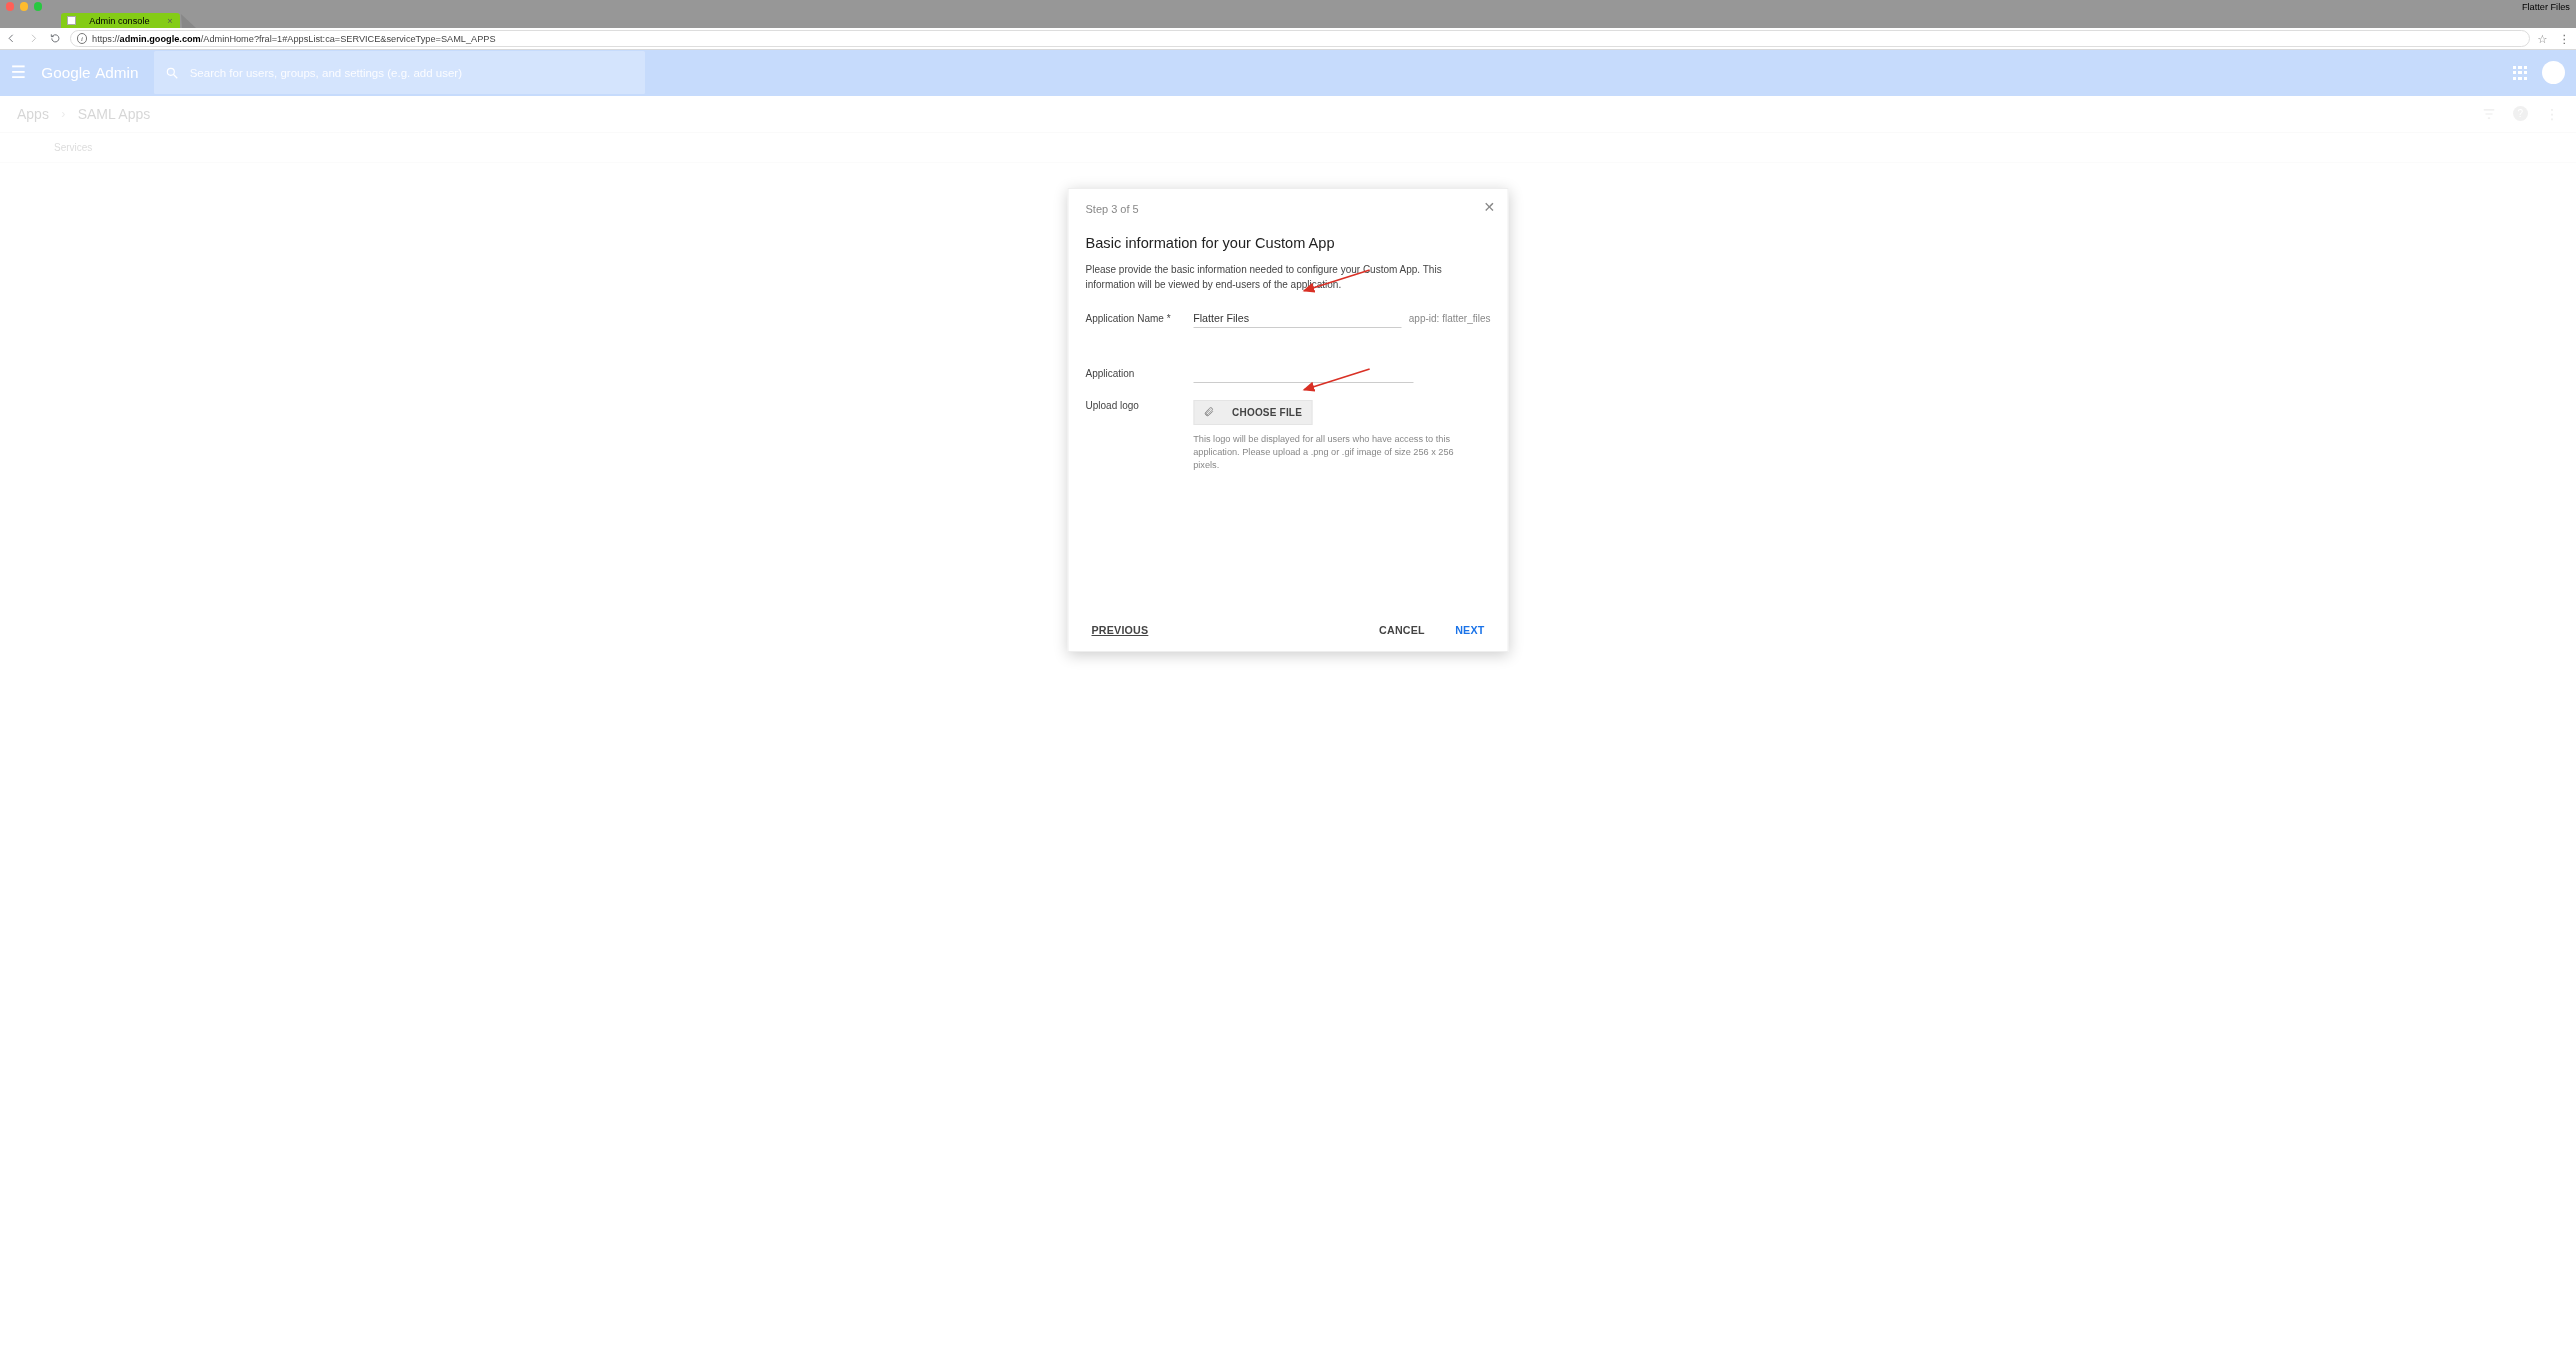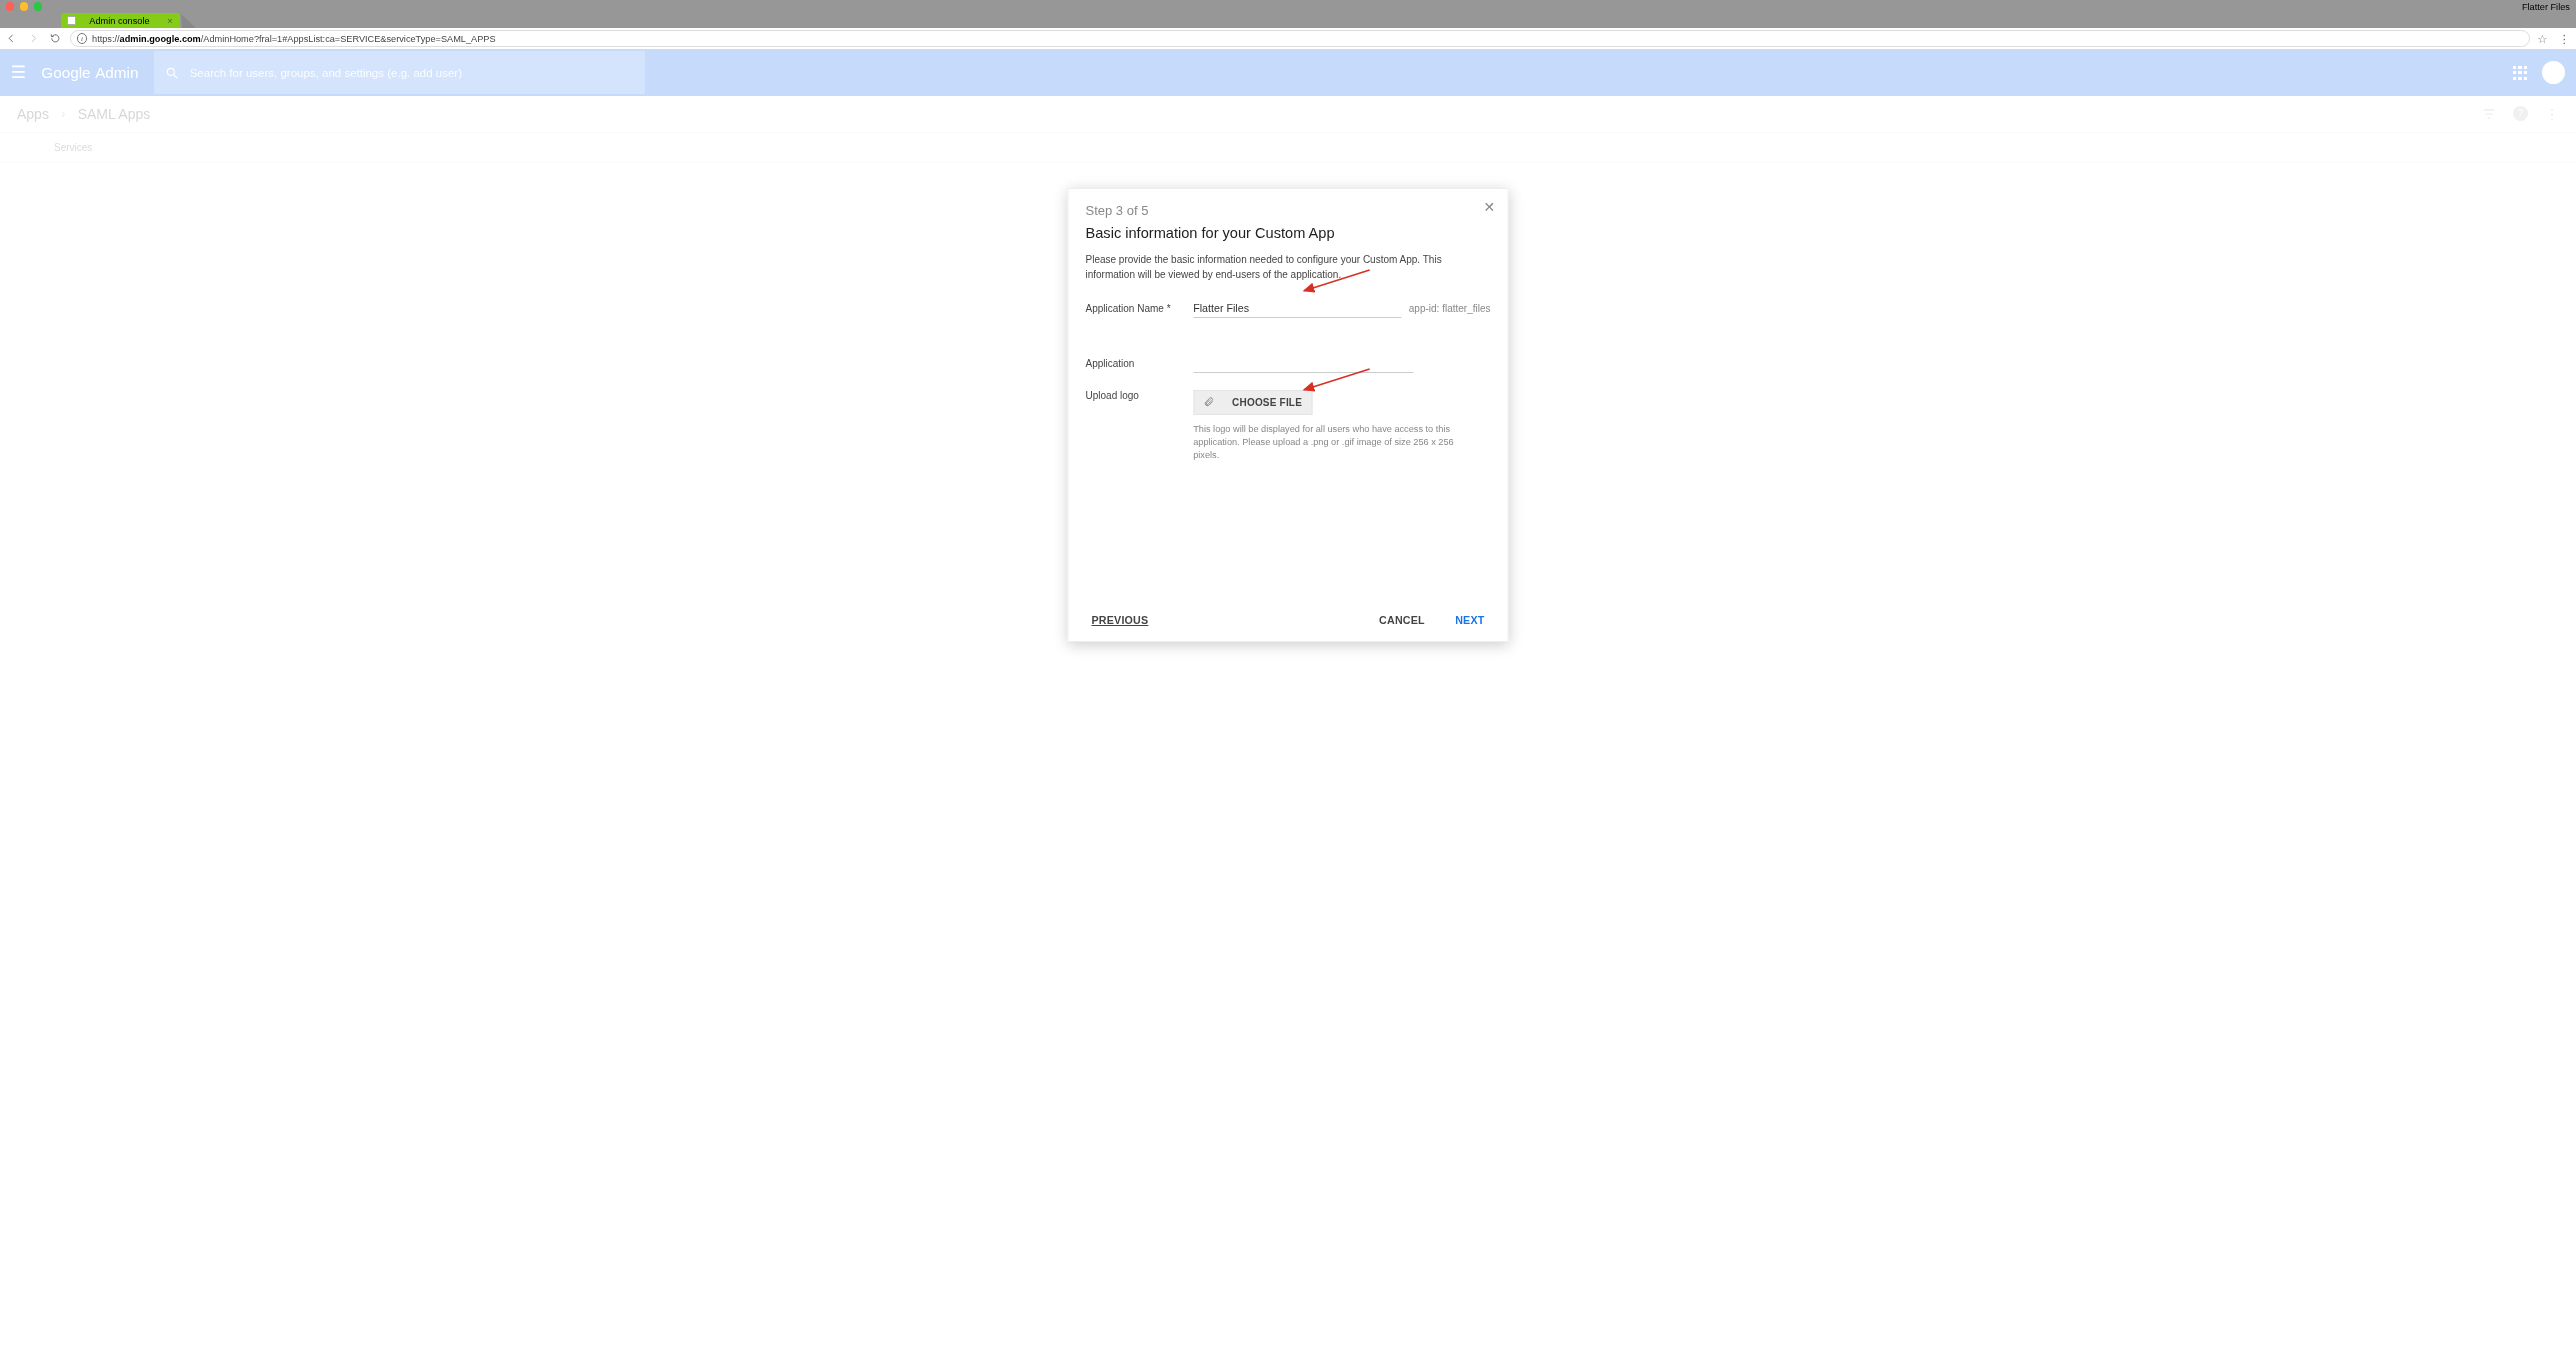--- a/index.html
+++ b/index.html
@@ -52,21 +52,21 @@
 .crumbrow .sep{color:#bbb;}
 .crumbrow .right{margin-left:auto;display:flex;gap:17px;align-items:center;color:#bbb;font-size:14px;}
 .help{width:15.3px;height:15.3px;border-radius:50%;background:#ccc;color:#fff;display:flex;align-items:center;justify-content:center;font-size:10px;}
 
 .tablehdr{padding:9.2px 54px;color:#888;font-size:10px;border-bottom:0.8px solid #f0f0f0;}
 
 
 .modal{position:absolute;z-index:10;left:50%;top:138px;transform:translateX(-50%);width:441px;background:#fff;box-shadow:0 3.1px 14px rgba(0,0,0,0.2);border:0.8px solid #eee;}
 .mbody{padding:14px 17px 0 17px;position:relative;}
 .close{position:absolute;right:12.3px;top:10.7px;font-size:14px;color:#888;cursor:pointer;}
-.step{font-size:13px;color:#888;margin-bottom:7px;}
+.step{font-size:11px;color:#888;margin-bottom:20px;}
 .mtitle{font-size:14.6px;font-weight:400;color:#222;margin-bottom:12.3px;}
 .mdesc{font-size:10px;color:#444;line-height:1.45;margin-bottom:17px;}
 
 .frow{display:flex;align-items:baseline;gap:7.7px;margin-bottom:17px;}
 .flabel{flex:0 0 100px;font-size:10px;color:#444;}
 .appid{font-size:10px;color:#888;white-space:nowrap;}
 .tinput{flex:1;border:none;border-bottom:0.8px solid #ccc;padding:3.1px 0;font-size:10.7px;color:#333;outline:none;}
 .descinput{margin-top:18.4px;}
 .choose{display:inline-flex;align-items:center;gap:18px;background:#eee;border:0.8px solid #e4e4e4;padding:5.4px 9.2px;font-size:10px;color:#444;font-weight:600;letter-spacing:0.2px;text-align:center;}
 .clip{color:#666;font-size:11.5px;}

